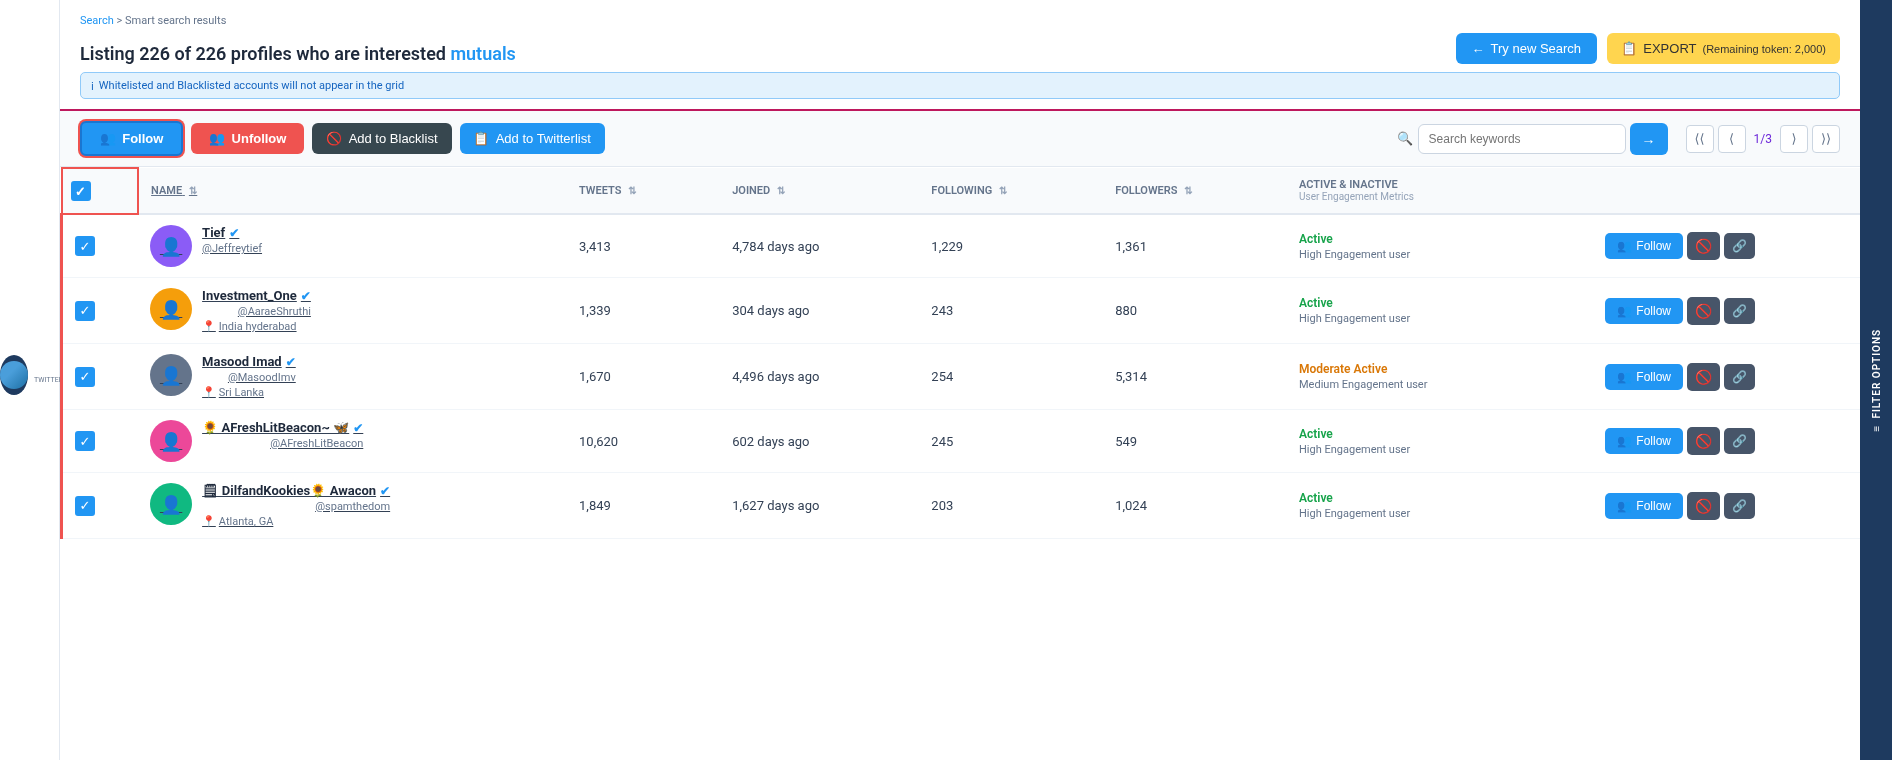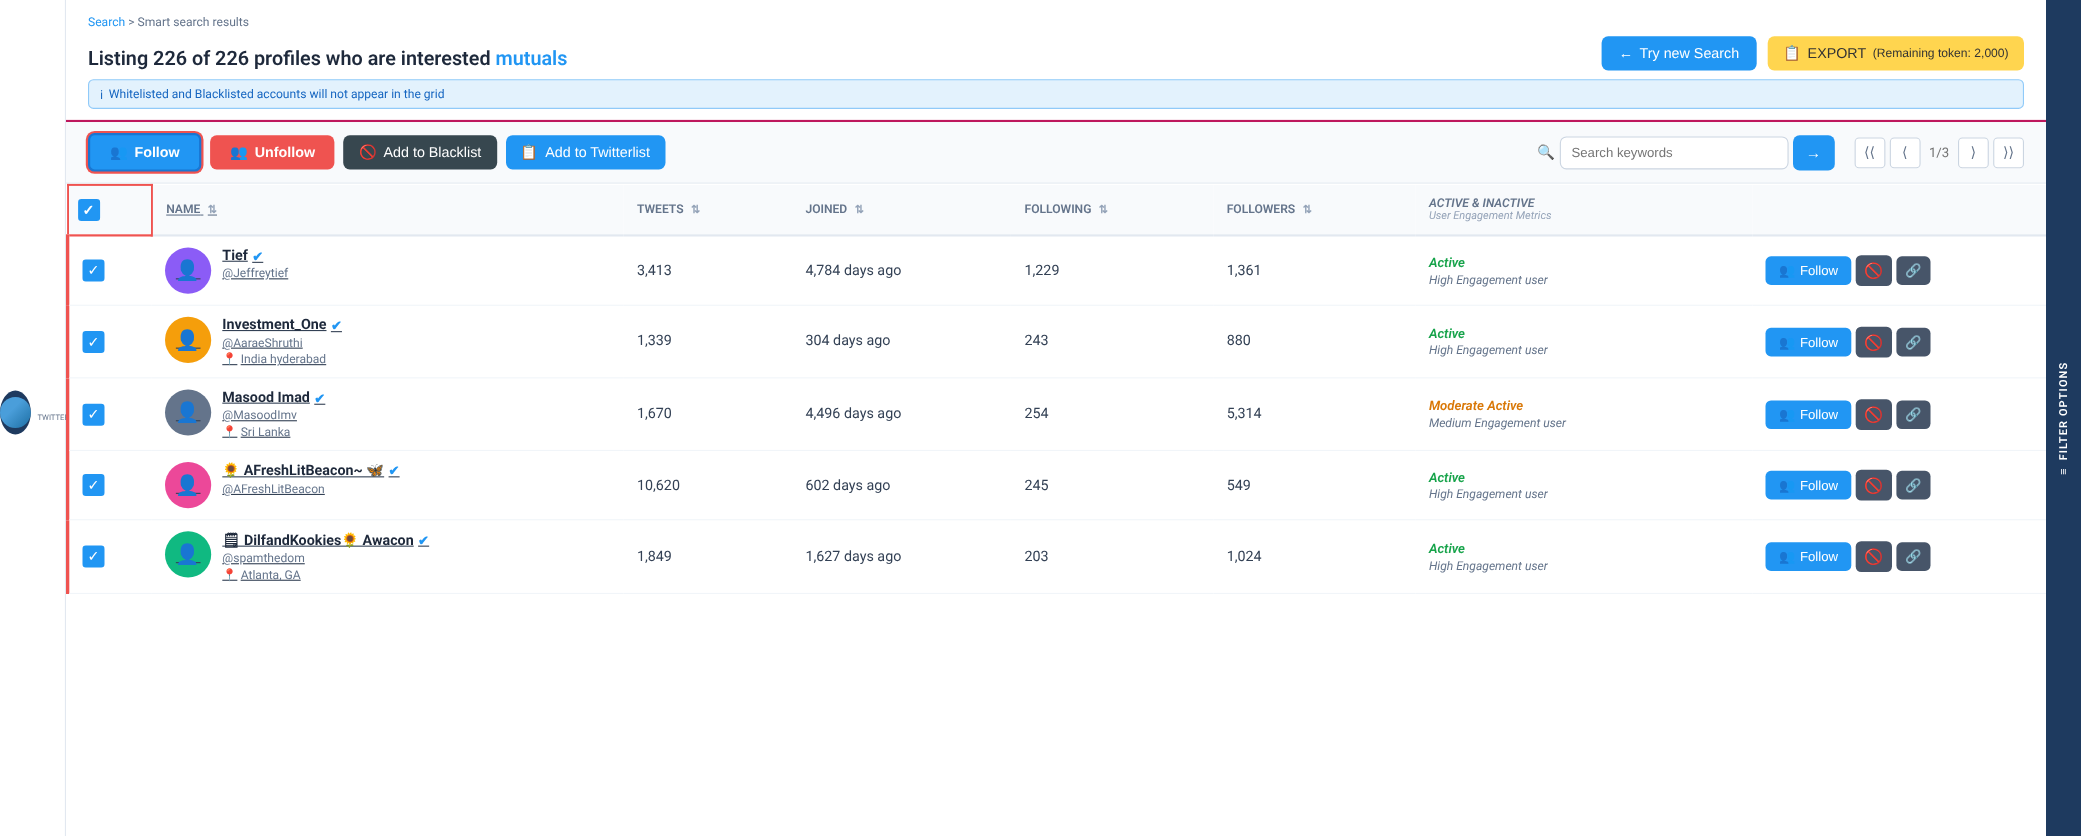--- a/index.html
+++ b/index.html
@@ -254,21 +254,21 @@
       border-radius: 4px;
       cursor: pointer;
       font-size: 13px;
       display: flex;
       align-items: center;
       justify-content: center;
       color: #64748b;
     }
     .page-info {
       font-size: 12px;
-      color: #737373;
+      color: #6d28d9;
       padding: 0 4px;
     }
 
     
     .table-container {
       flex: 1;
       overflow-y: auto;
       background: #fff;
       position: relative;
     }
@@ -300,21 +300,21 @@
       font-size: 13px;
       color: #334155;
     }
 
     .col-check { width: 50px; text-align: center; }
     .col-name { width: 280px; text-decoration: underline; }
     .col-tweets { width: 100px; }
     .col-joined { width: 130px; }
     .col-following { width: 120px; }
     .col-followers { width: 120px; }
-    .col-active { width: 200px; font-style: italic; }
+    .col-active { width: 200px; }
     .col-actions { width: 140px; }
     .checkbox-wrapper {
       width: 20px;
       height: 20px;
       border: 2px solid #2196f3;
       background: #2196f3;
       border-radius: 3px;
       display: flex;
       align-items: center;
       justify-content: center;
@@ -344,21 +344,21 @@
       color: #1e293b;
       font-size: 13px;
       display: flex;
       align-items: center;
       gap: 4px;
     }
     .verified-badge {
       color: #2196f3;
       font-size: 12px;
     }
-    .user-handle { color: #64748b; font-size: 11px; }
+    .user-handle { color: #64748b; font-size: 11px; text-align: right; }
     .user-location {
       color: #64748b;
       font-size: 11px;
       display: flex;
       align-items: center;
       gap: 3px;
     }
 
     .status-active { color: #16a34a; font-weight: 600; font-size: 12px; }
     .status-moderate { color: #d97706; font-weight: 600; font-size: 12px; }

